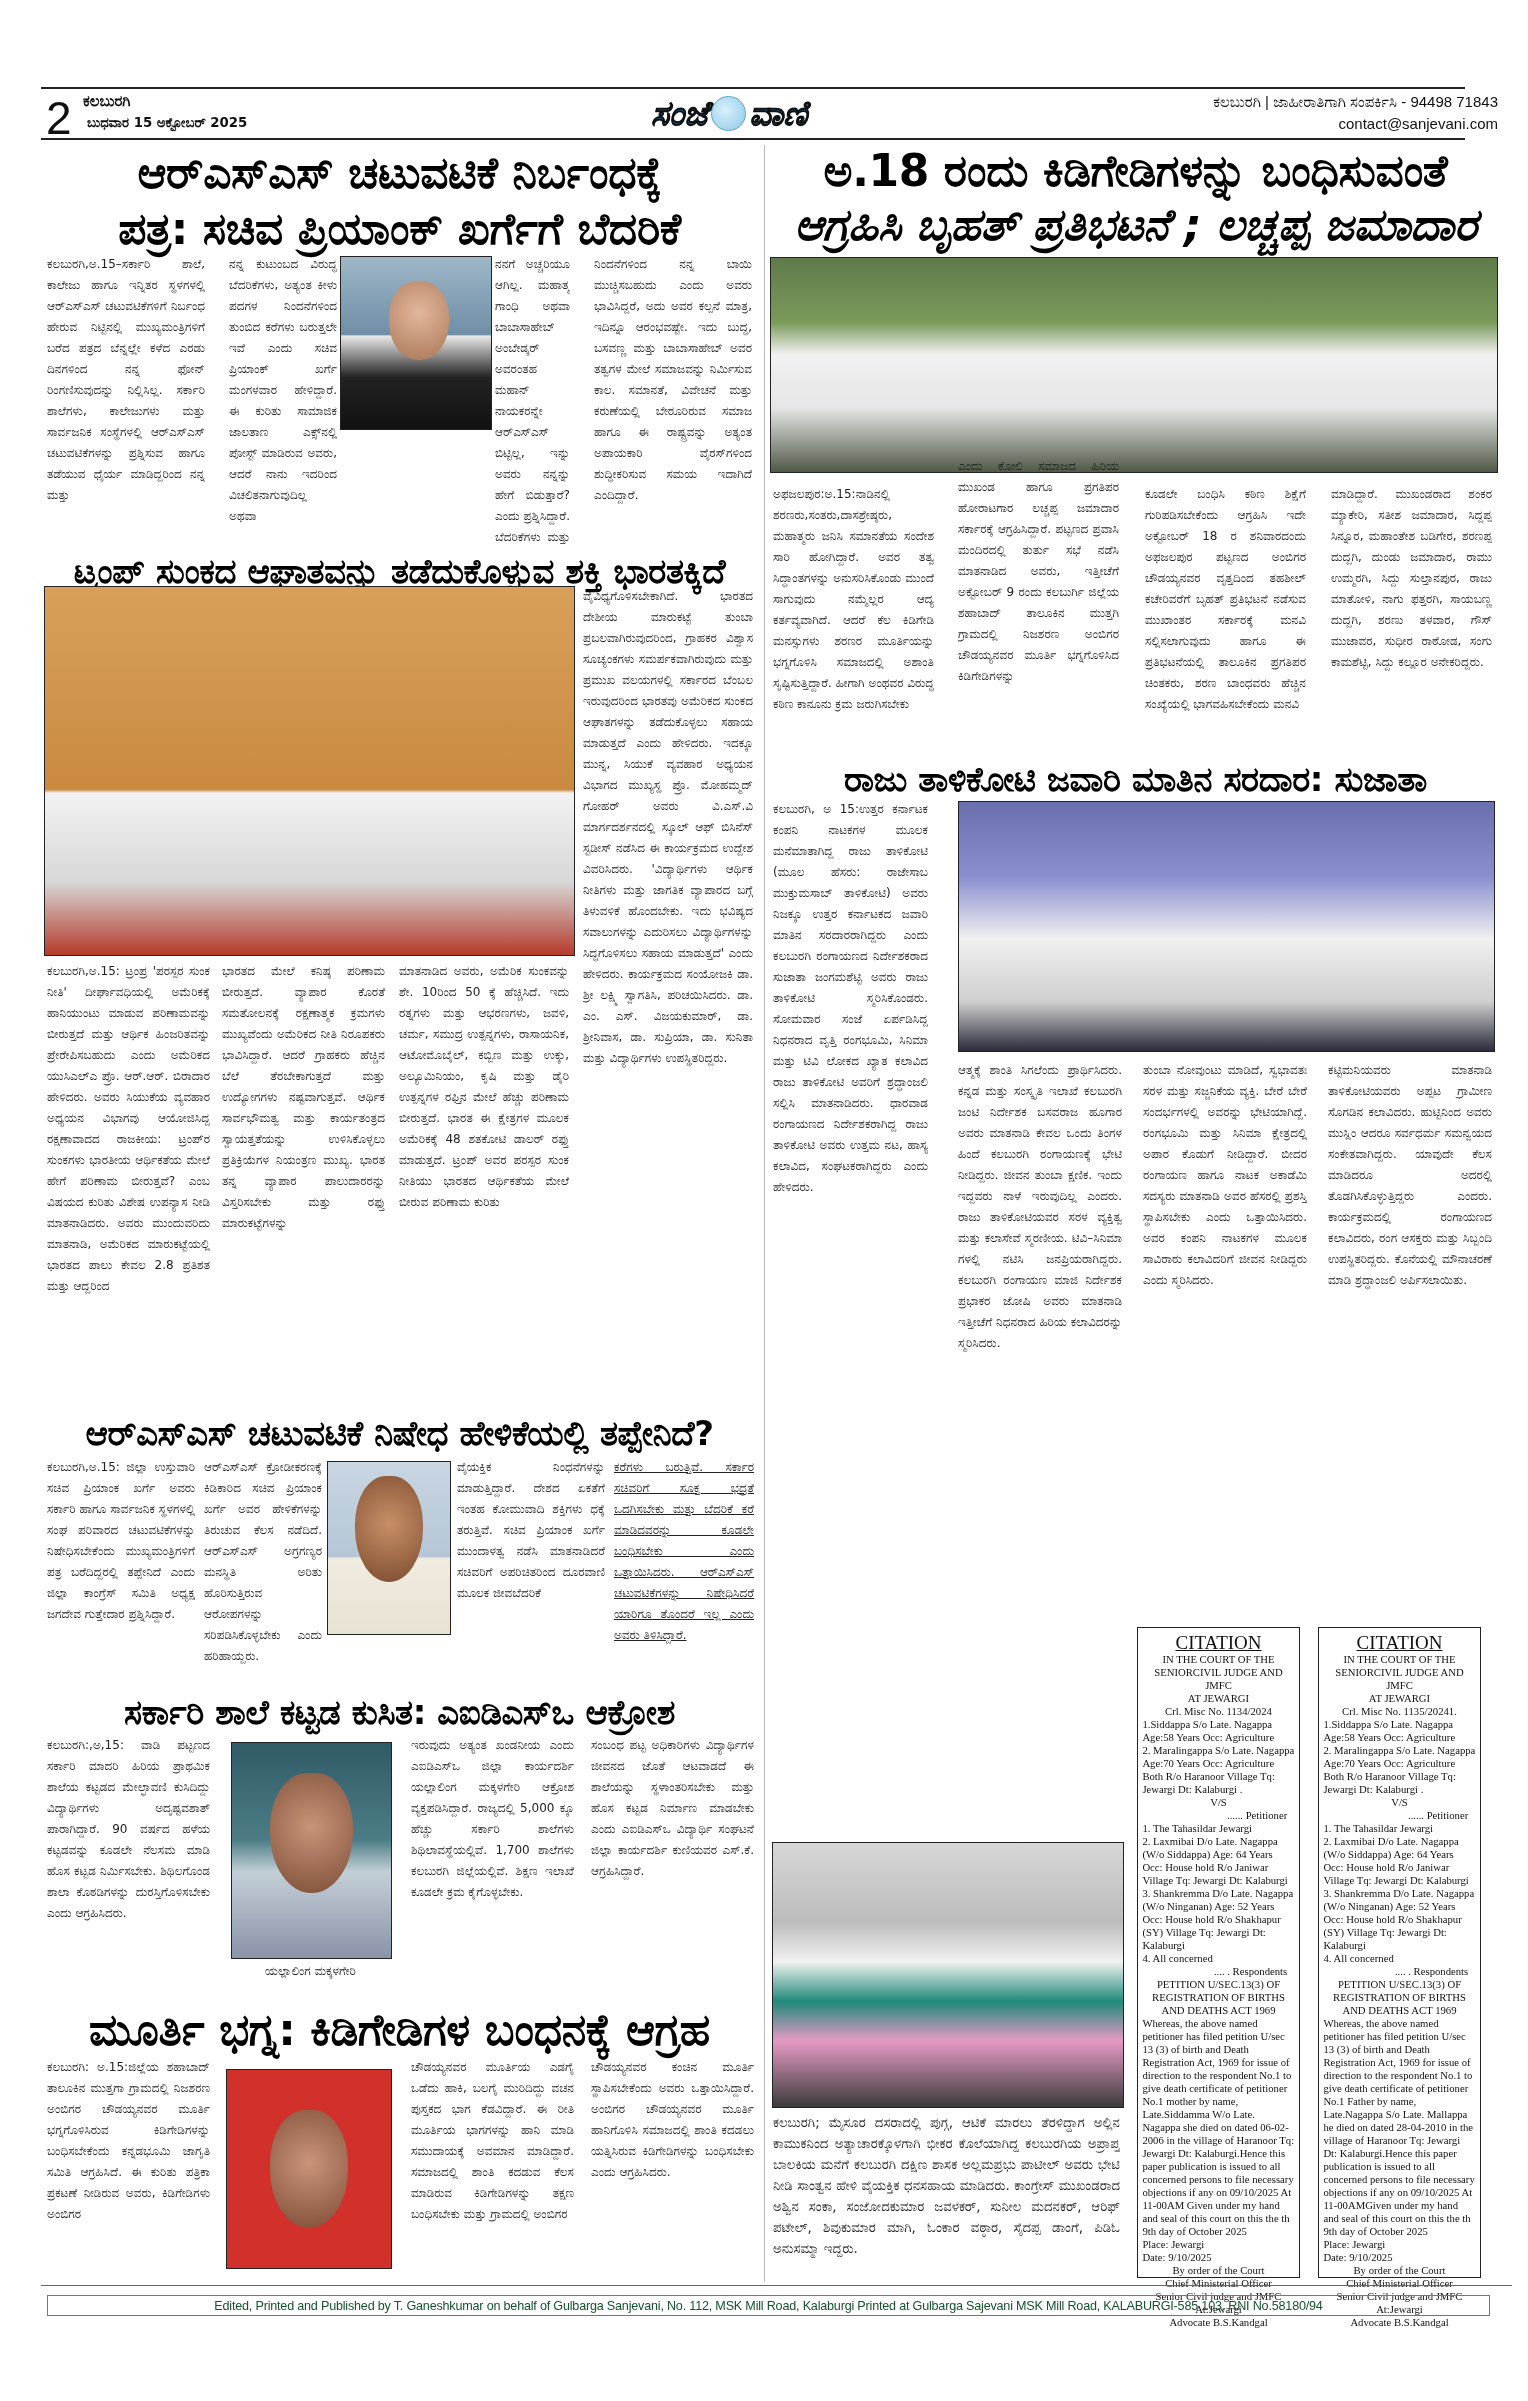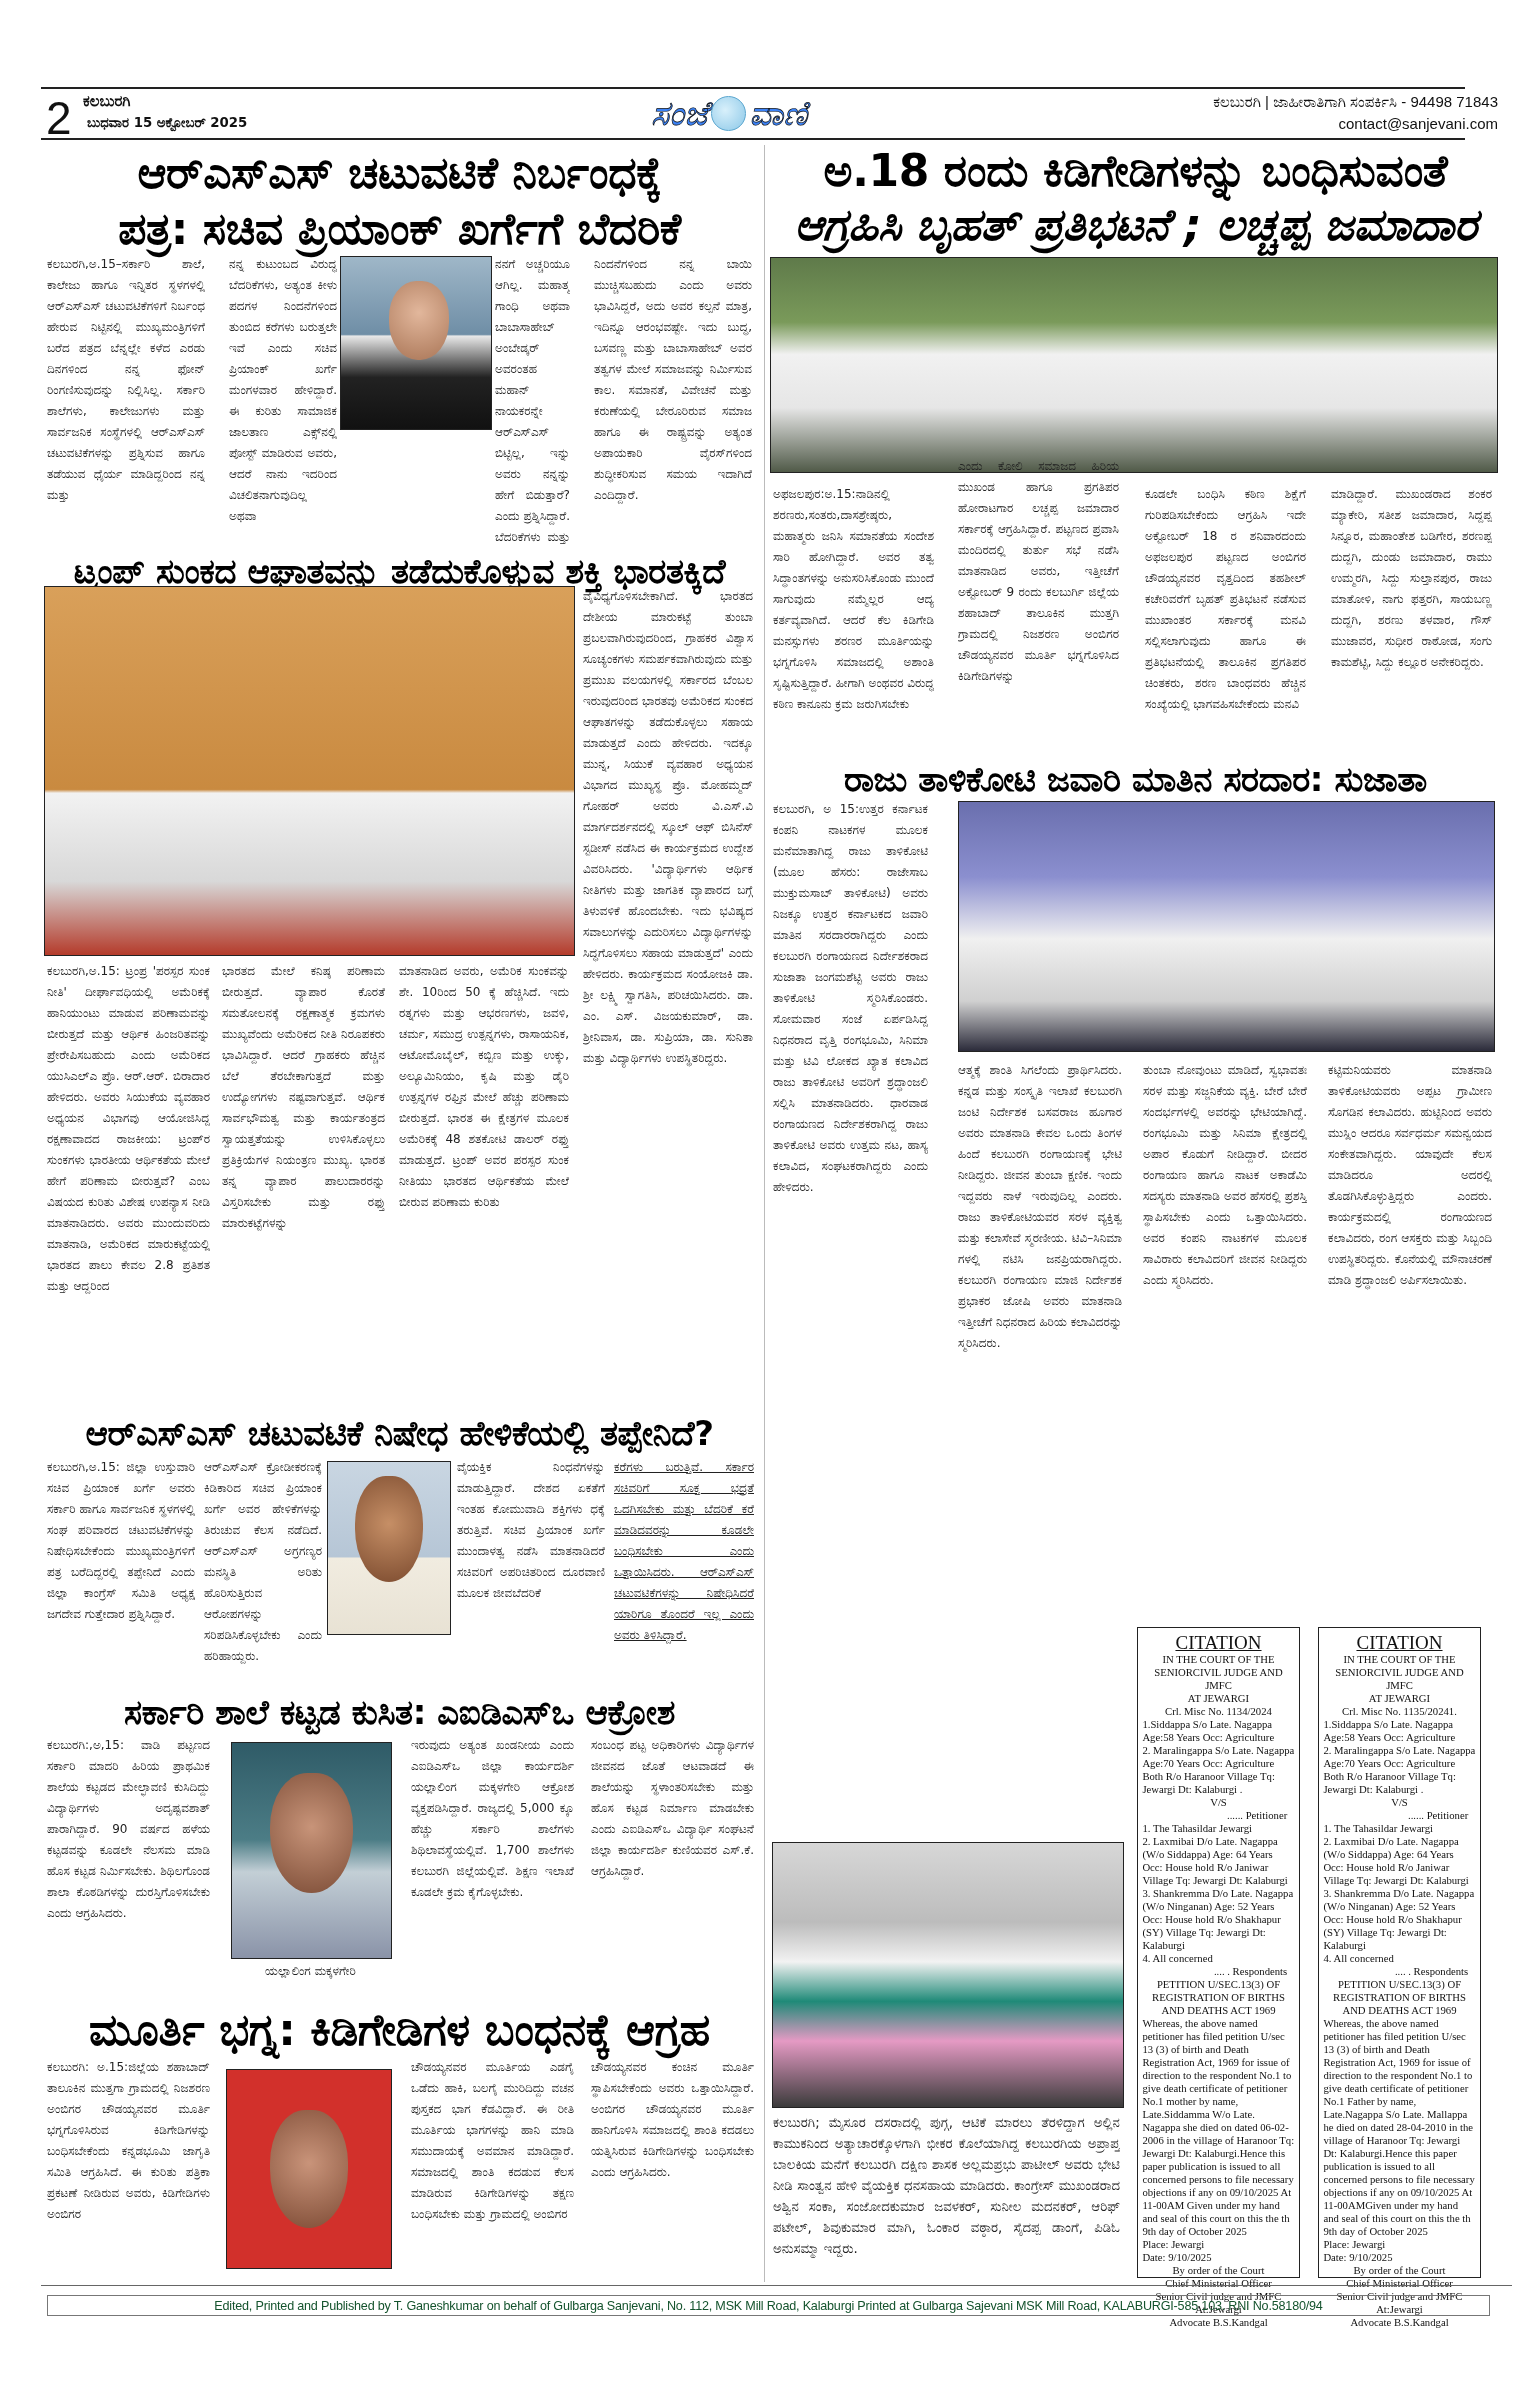--- a/index.html
+++ b/index.html
@@ -7,21 +7,21 @@
   body { font-family: "DejaVu Sans", sans-serif; color: #111; position: relative; }
 
   .abs { position: absolute; }
   .rule { position: absolute; height: 1.5px; background: #222; }
 
   
   .page-num { left: 46px; top: 95px; font-family: "Liberation Sans", sans-serif; font-size: 46px; line-height: 46px; color: #111; }
   .city-left { left: 83px; top: 92px; font-size: 15px; font-weight: bold; }
   .date-left { left: 87px; top: 115px; font-size: 13.3px; font-weight: bold; }
   .logo { left: 651px; top: 90px; height: 47px; display: flex; align-items: center; gap: 3px; }
-  .logo-text { font-family: "DejaVu Serif", serif; font-size: 34px; font-weight: normal; font-style: italic; color: #3b82f6; -webkit-text-stroke: 0.7px #111; }
+  .logo-text { font-family: "DejaVu Serif", serif; font-size: 34px; font-weight: bold; font-style: italic; color: #0c4a6e; -webkit-text-stroke: 0.7px #111; }
   .logo-globe { width: 35px; height: 35px; border-radius: 50%; background: radial-gradient(circle at 40% 40%, #d8f0fb, #8cc8e8); border: 1.5px solid #5aa6cf; }
   .contact-line { right: 30px; top: 93px; font-family: "Liberation Sans", sans-serif; font-size: 15px; text-align: right; }
   .contact-email { right: 30px; top: 115px; font-family: "Liberation Sans", sans-serif; font-size: 15px; text-align: right; }
 
   
   .headline { font-weight: bold; color: #000; line-height: 1.15; letter-spacing: -0.4px; text-align: center; }
   .h-xl { font-size: 44px; }
   .h-lg { font-size: 34px; }
   .story-text { font-size: 12px; line-height: 21px; text-align: justify; color: #222; }
 

